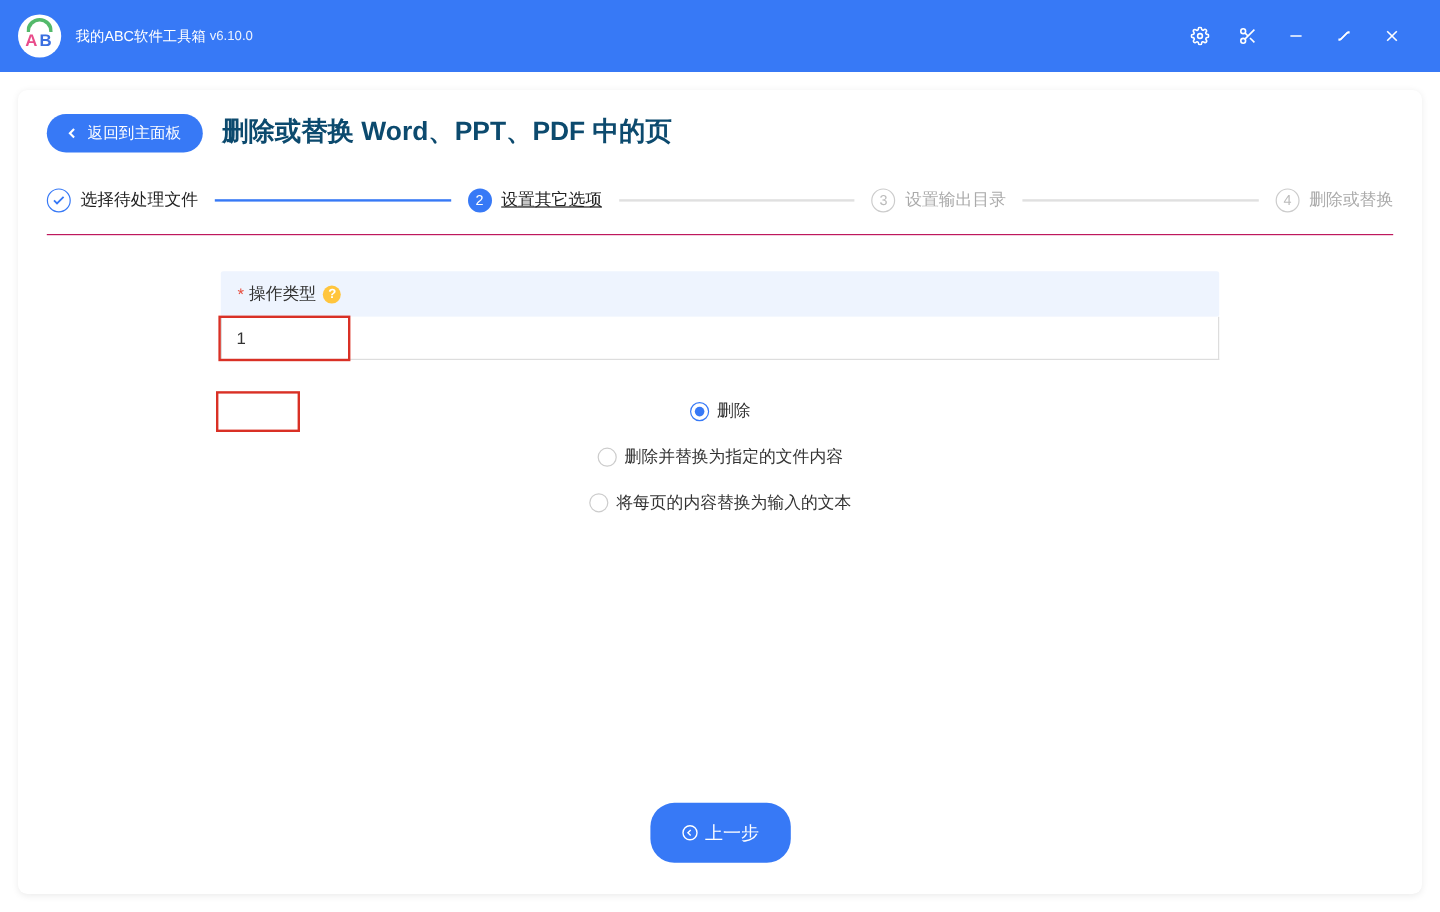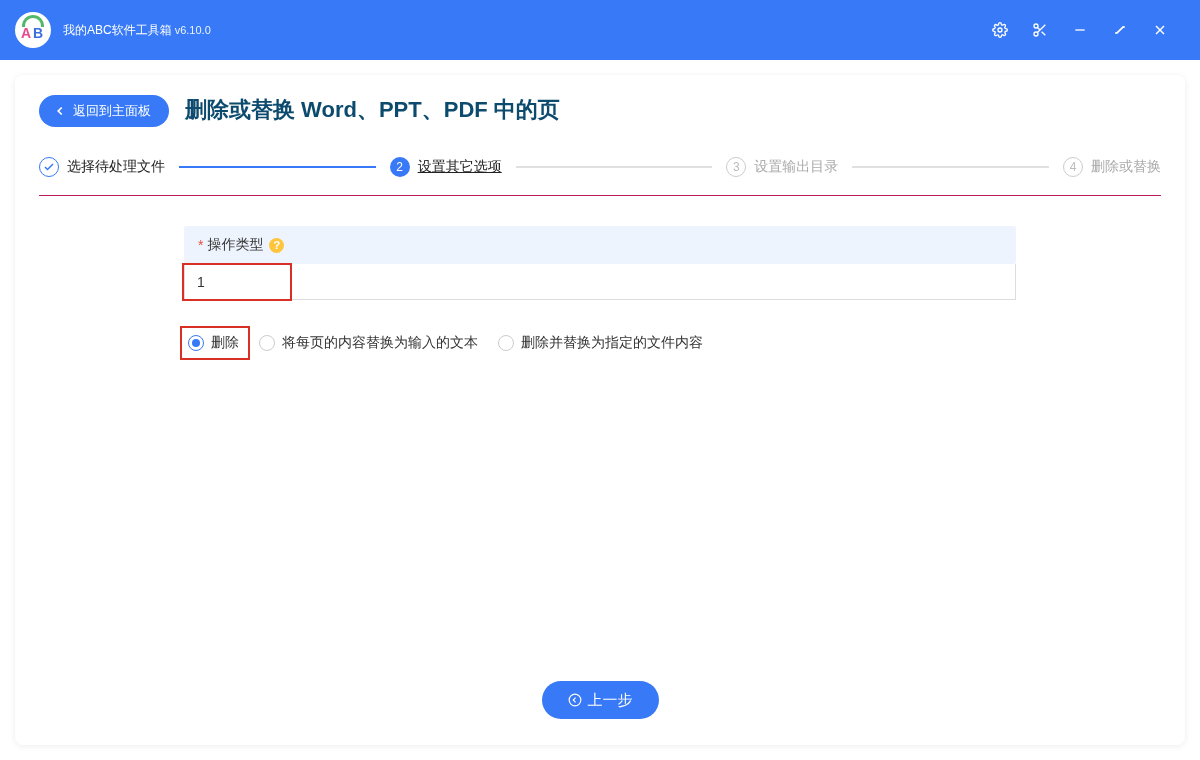--- a/index.html
+++ b/index.html
@@ -133,20 +133,21 @@
     color: #333;
     outline: none;
   }
   
   .radio-row {
     display: flex;
     align-items: center;
     padding: 12px 4px;
     position: relative;
     gap: 20px;
+    flex-direction: column;
   }
   .radio-item { display: flex; align-items: center; cursor: pointer; }
   .radio-circle {
     width: 16px; height: 16px;
     border: 1.5px solid #ccc;
     border-radius: 50%;
     margin-right: 7px;
     display: flex; align-items: center; justify-content: center;
     flex-shrink: 0;
   }
@@ -166,21 +167,21 @@
     display: flex;
     justify-content: center;
     gap: 30px;
     padding-bottom: 6px;
   }
   .nav-btn {
     background: #3779f6;
     color: #fff;
     border: none;
     border-radius: 20px;
-    height: 38px;
+    height: 50px;
     padding: 0 26px;
     font-size: 15px;
     display: flex;
     align-items: center;
     cursor: pointer;
     gap: 6px;
   }
   .nav-btn svg { width: 14px; height: 14px; }
 </style>
 </head>
@@ -287,25 +288,25 @@
       <div class="radio-row">
         <div class="highlight-box-radio"></div>
         <div class="radio-item">
           <div class="radio-circle checked">
               <div class="radio-dot"></div>
             </div>
           <span class="radio-label">删除</span>
         </div>
         <div class="radio-item">
           <div class="radio-circle"></div>
-          <span class="radio-label">将每页的内容替换为输入的文本</span>
+          <span class="radio-label">删除并替换为指定的文件内容</span>
         </div>
         <div class="radio-item">
           <div class="radio-circle"></div>
-          <span class="radio-label">删除并替换为指定的文件内容</span>
+          <span class="radio-label">将每页的内容替换为输入的文本</span>
         </div>
       </div>
     </div>
 
     <div class="footer">
       <button class="nav-btn">
         <svg viewBox="0 0 24 24" fill="none" stroke="currentColor" stroke-width="2">
             <circle cx="12" cy="12" r="10"></circle>
             <polyline points="13 8 9 12 13 16"></polyline>
           </svg>

